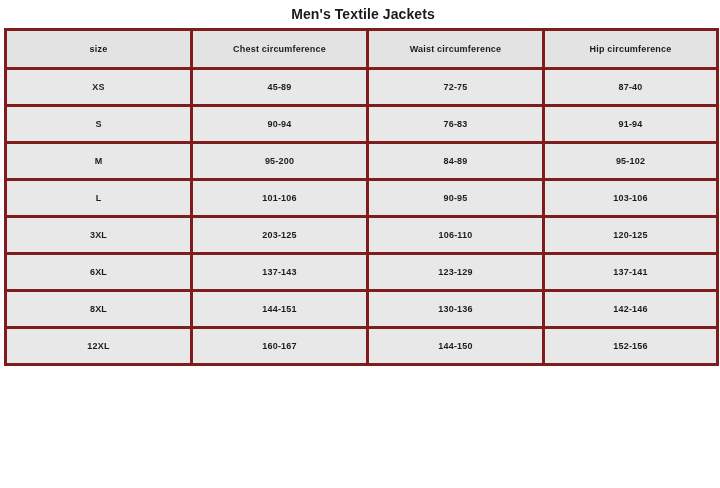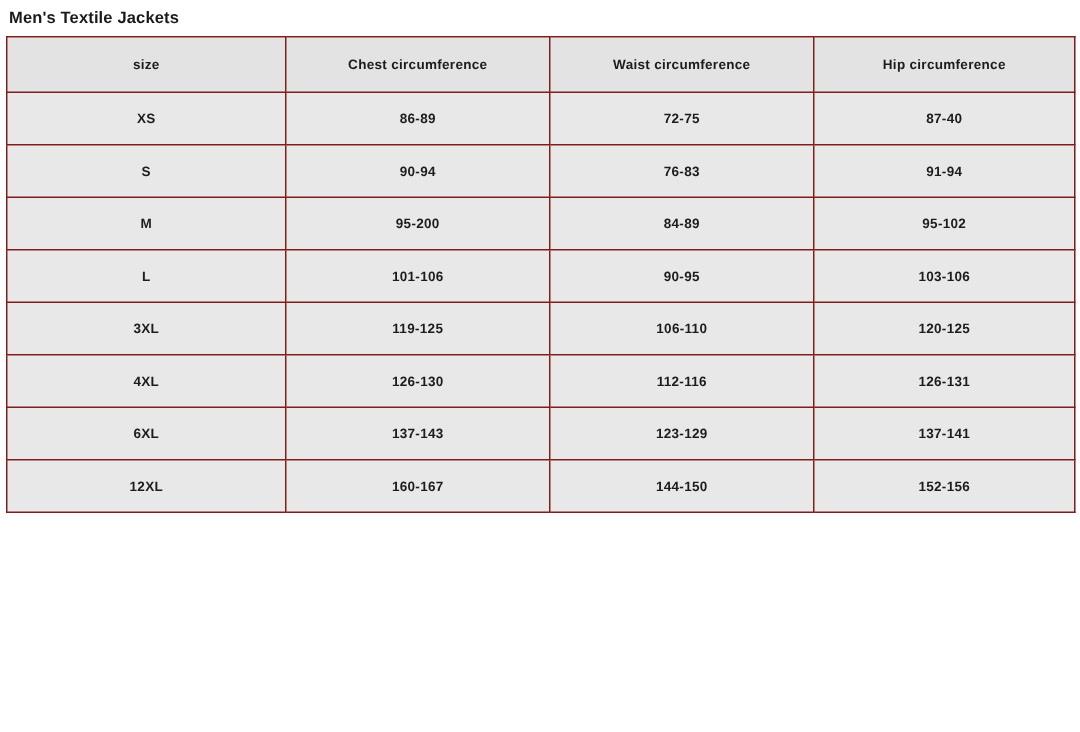--- a/index.html
+++ b/index.html
@@ -15,35 +15,36 @@
     overflow: hidden;
   }
   .page {
     width: 720px;
     height: 488px;
     box-sizing: border-box;
     padding: 0;
     position: relative;
   }
   .title {
-    font-size: 11px;
+    font-size: 14px;
     font-weight: bold;
     color: #1a1a1a;
     padding: 6px 0 6px 6px;
     letter-spacing: 0.1px;
+    text-align: center;
   }
   table.size-table {
     border-collapse: collapse;
     width: 712px;
     margin-left: 4px;
     table-layout: fixed;
   }
   table.size-table th,
   table.size-table td {
-    border: 1px solid #7f1d1d;
+    border: 3px solid #7f1d1d;
     text-align: center;
     vertical-align: middle;
     font-size: 9px;
     font-weight: bold;
     color: #1c1c1c;
     height: 34px;
     padding: 0 2px;
     background: #e8e8e8;
     letter-spacing: 0.2px;
     margin-left: 28px;
@@ -74,21 +75,21 @@
       <tr>
         <th>size</th>
         <th>Chest circumference</th>
         <th>Waist circumference</th>
         <th>Hip circumference</th>
       </tr>
     </thead>
     <tbody>
       <tr>
         <td>XS</td>
-        <td>86-89</td>
+        <td>45-89</td>
         <td>72-75</td>
         <td>87-40</td>
       </tr>
       <tr>
         <td>S</td>
         <td>90-94</td>
         <td>76-83</td>
         <td>91-94</td>
       </tr>
       <tr>
@@ -98,35 +99,35 @@
         <td>95-102</td>
       </tr>
       <tr>
         <td>L</td>
         <td>101-106</td>
         <td>90-95</td>
         <td>103-106</td>
       </tr>
       <tr>
         <td>3XL</td>
-        <td>119-125</td>
+        <td>203-125</td>
         <td>106-110</td>
         <td>120-125</td>
-      </tr>
-      <tr>
-        <td>4XL</td>
-        <td>126-130</td>
-        <td>112-116</td>
-        <td>126-131</td>
       </tr>
       <tr>
         <td>6XL</td>
         <td>137-143</td>
         <td>123-129</td>
         <td>137-141</td>
+      </tr>
+      <tr>
+        <td>8XL</td>
+        <td>144-151</td>
+        <td>130-136</td>
+        <td>142-146</td>
       </tr>
       <tr>
         <td>12XL</td>
         <td>160-167</td>
         <td>144-150</td>
         <td>152-156</td>
       </tr>
     </tbody>
   </table>
 </div>

